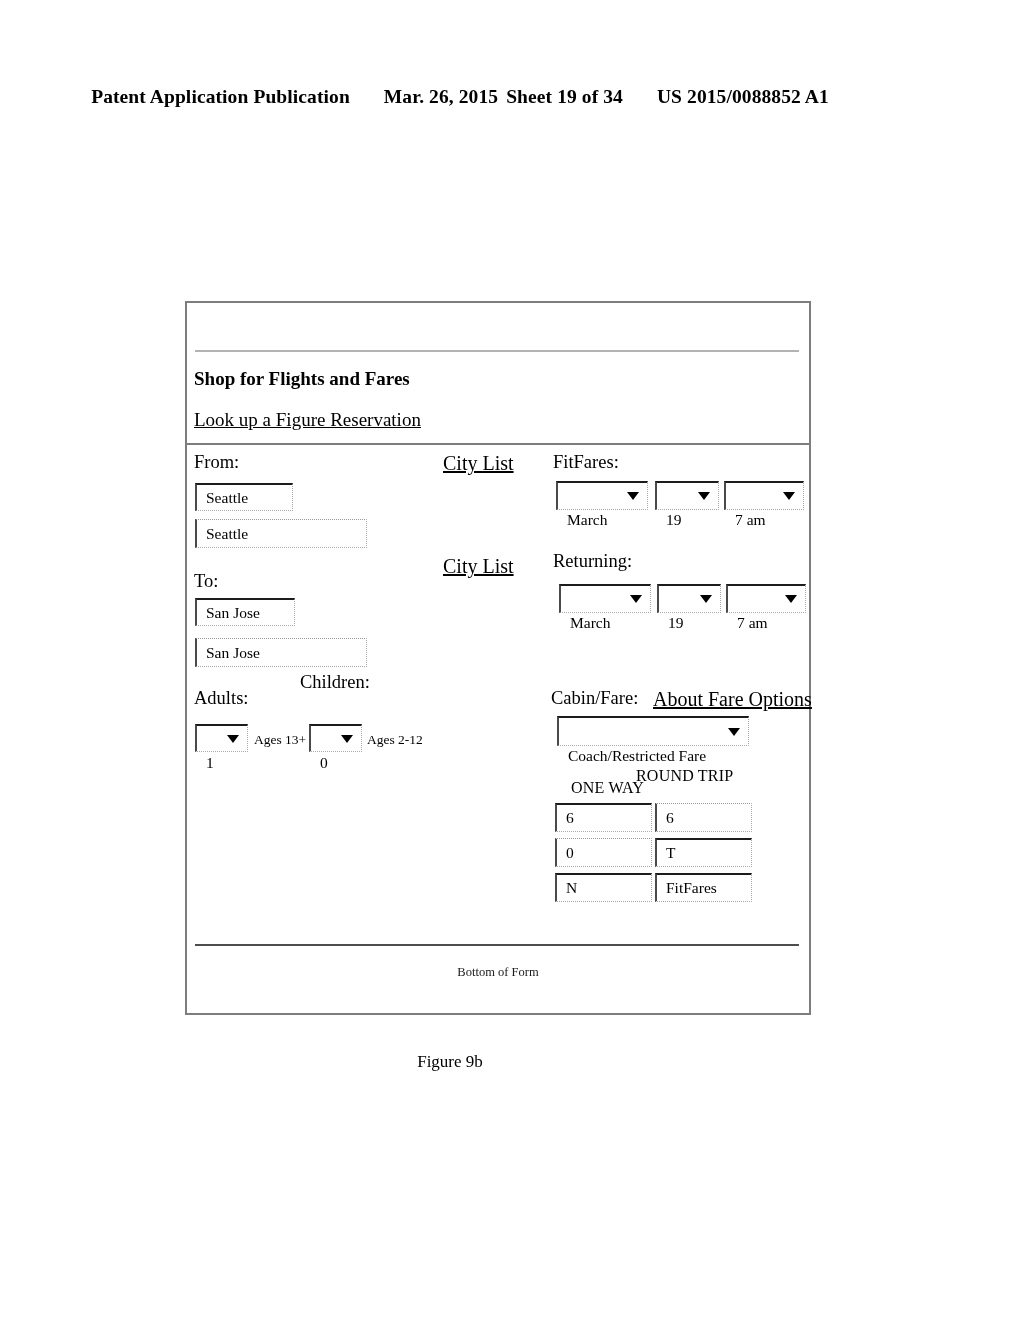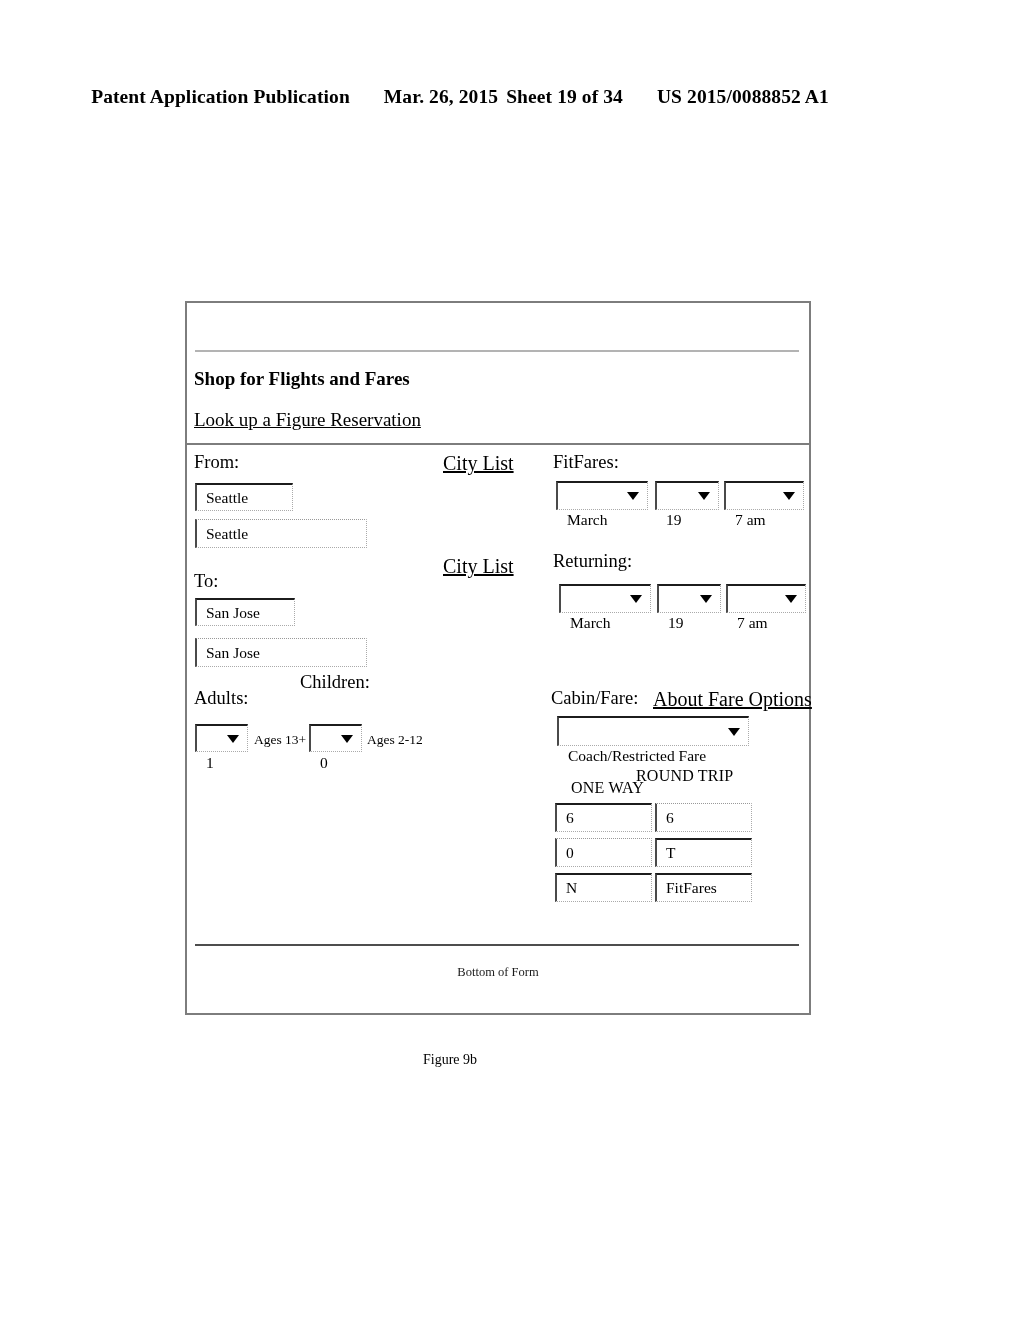--- a/index.html
+++ b/index.html
@@ -194,21 +194,21 @@
     color: #1a1a1a;
   }
 
   
   .fig-caption {
     position: absolute;
     left: 0;
     top: 1052px;
     width: 900px;
     text-align: center;
-    font-size: 14px;
+    font-size: 17px;
     font-family: Liberation Serif, serif;
   }
 </style>
 </head>
 <body>
 
 <div class="patent-header">
   <span class="ph-pub">Patent Application Publication</span><span class="ph-date">Mar. 26, 2015</span><span class="ph-sheet">Sheet 19 of 34</span><span class="ph-num">US 2015/0088852 A1</span>
 </div>
 

